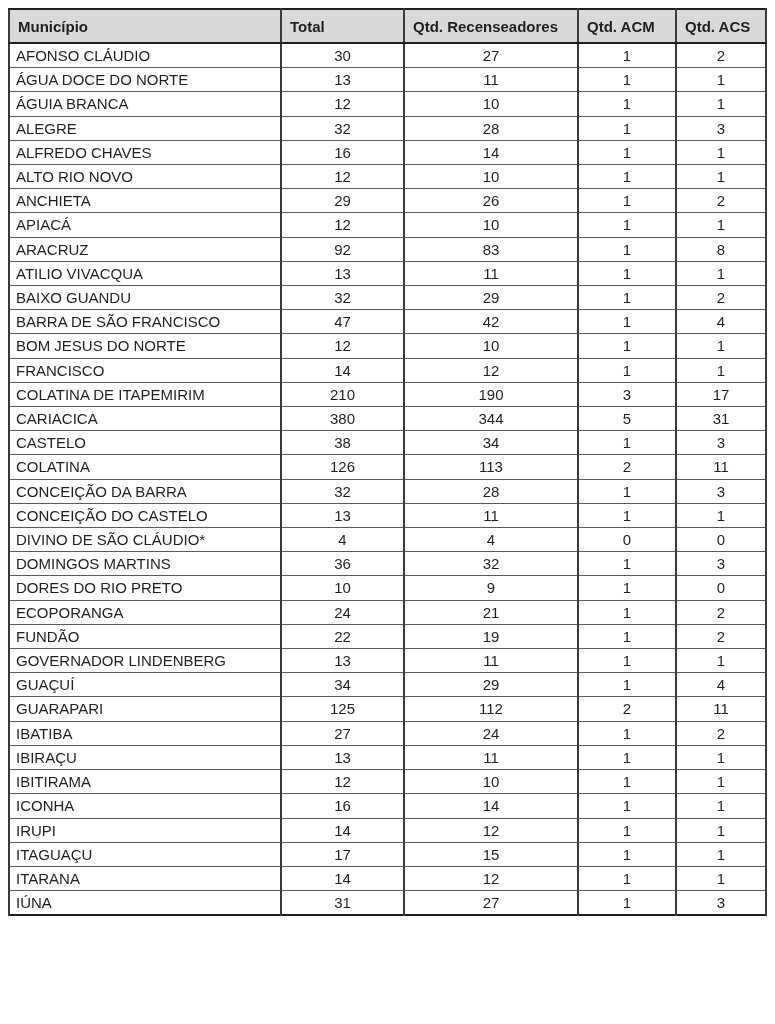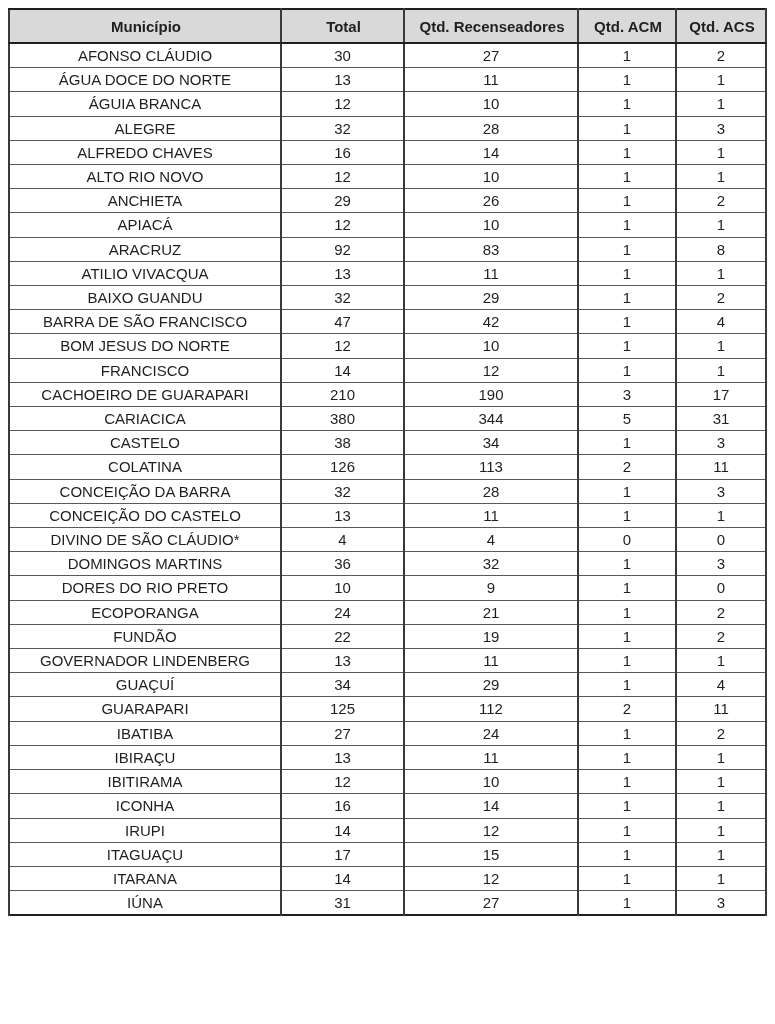--- a/index.html
+++ b/index.html
@@ -38,32 +38,32 @@
     padding: 0 6px;
     overflow: hidden;
     white-space: nowrap;
   }
   table.data-table {
     border: 2px solid #1f1f1f;
   }
   table.data-table thead th {
     background: #d9d9d9;
     font-weight: bold;
-    text-align: center;
+    text-align: left;
     height: 32px;
     border-bottom: 2px solid #1f1f1f;
     border-top: 2px solid #1f1f1f;
     padding-left: 8px;
   }
   table.data-table tbody td {
     height: 23.2px;
     line-height: 23.2px;
   }
   td.col-name {
-    text-align: center;
+    text-align: left;
     margin-left: 8px;
   }
   td.col-num {
     text-align: center;
   }
 </style>
 </head>
 <body>
 
 <div class="page">
@@ -177,21 +177,21 @@
           <td class="col-num">1</td>
         </tr>
         <tr>
           <td class="col-name">FRANCISCO</td>
           <td class="col-num">14</td>
           <td class="col-num">12</td>
           <td class="col-num">1</td>
           <td class="col-num">1</td>
         </tr>
         <tr>
-          <td class="col-name">CACHOEIRO DE GUARAPARI</td>
+          <td class="col-name">COLATINA DE ITAPEMIRIM</td>
           <td class="col-num">210</td>
           <td class="col-num">190</td>
           <td class="col-num">3</td>
           <td class="col-num">17</td>
         </tr>
         <tr>
           <td class="col-name">CARIACICA</td>
           <td class="col-num">380</td>
           <td class="col-num">344</td>
           <td class="col-num">5</td>

